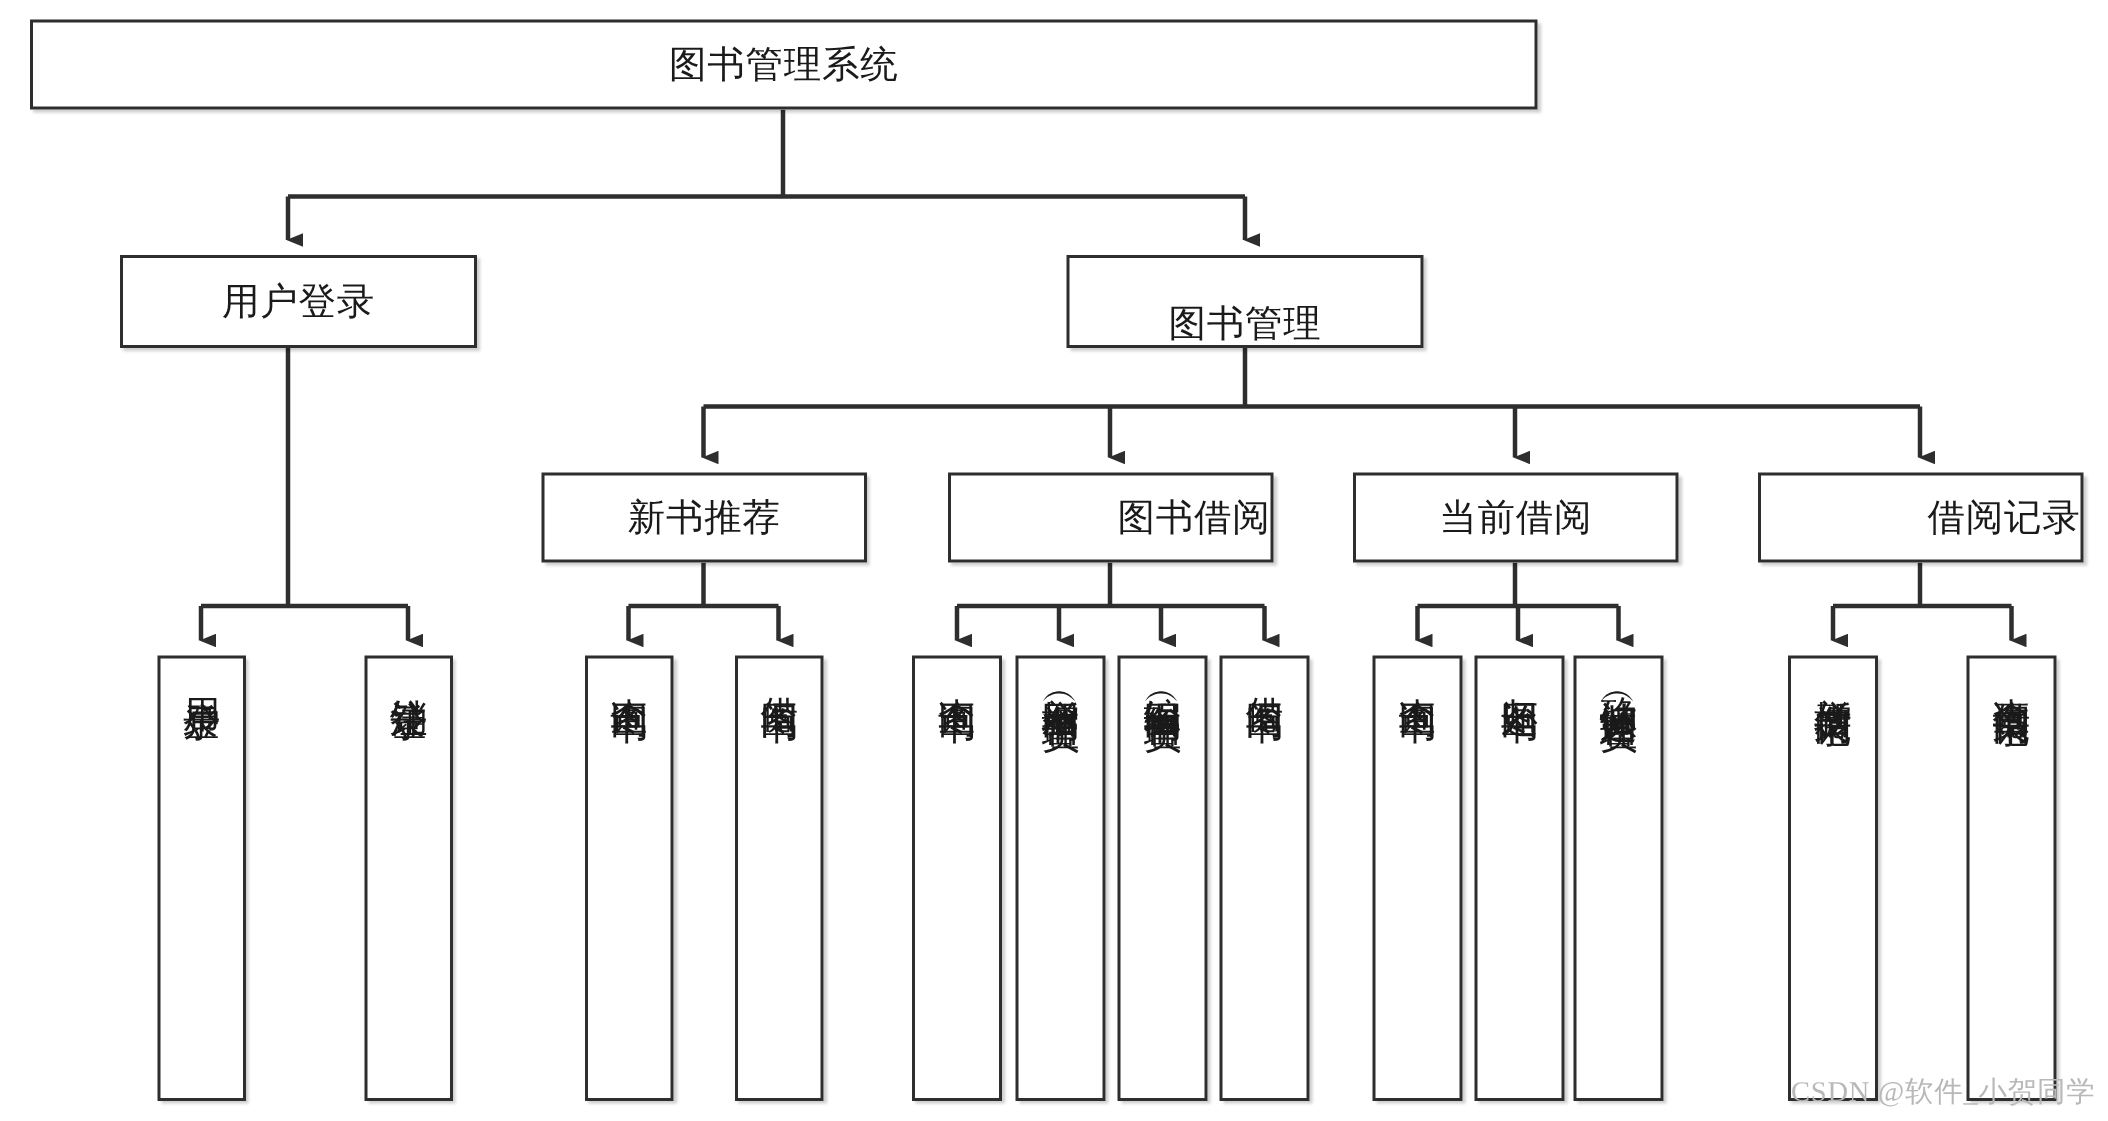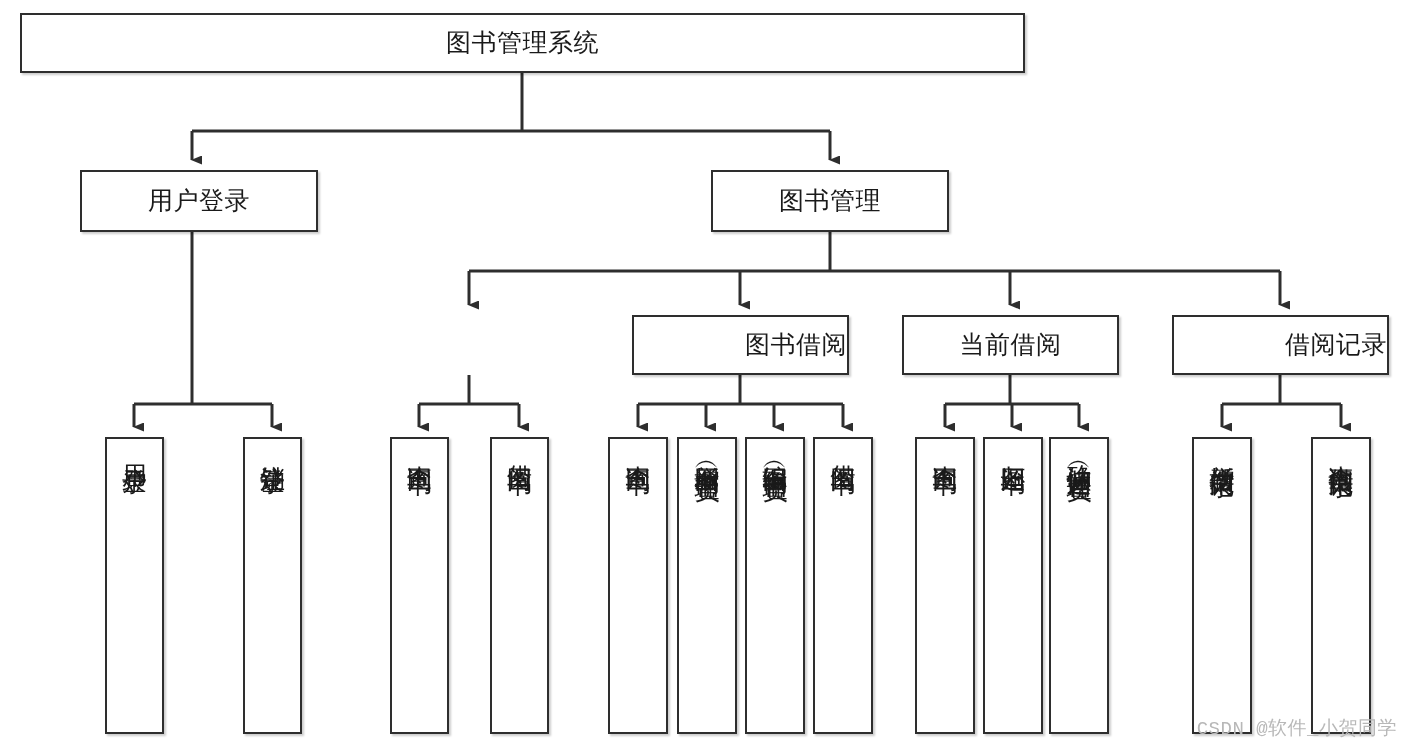--- a/index.html
+++ b/index.html
@@ -67,21 +67,21 @@
   }
   #watermark {
     position: absolute;
     right: 8px;
     bottom: 6px;
     font-size: 19px;
     color: #b8b8b8;
     letter-spacing: 0.5px;
     z-index: 5;
     white-space: nowrap;
-    font-family: Liberation Mono, monospace;
+    font-family: Liberation Serif, serif;
   }
 </style>
 </head>
 <body>
 
 <div id="diagram-root">
 
   <svg id="edge-layer" viewBox="0 0 1405 747" width="1405" height="747" xmlns="http://www.w3.org/2000/svg">
     <defs>
       <marker id="arrowhead" markerWidth="9" markerHeight="11" refX="4.5" refY="10" orient="auto" markerUnits="userSpaceOnUse">
@@ -135,24 +135,27 @@
     </g>
   </svg>
 
   <div class="node horiz root" style="left:20px; top:13px; width:1005px; height:60px;">
     <span class="label">图书管理系统</span>
   </div>
 
   <div class="node horiz" style="left:80px; top:170px; width:238px; height:62px;">
     <span class="label">用户登录</span>
   </div>
-  <div class="node horiz" style="left:711px; top:170px; width:238px; height:62px;">
+  <div class="node horiz" style="left:711px; top:170px; width:238px; height:62px;align-items:flex-end;">
     <span class="label">图书管理</span>
   </div>
 
+  <div class="node horiz" style="left:361px; top:315px; width:217px; height:60px;">
+    <span class="label">新书推荐</span>
+  </div>
   <div class="node horiz" style="left:632px; top:315px; width:217px; height:60px;justify-content:flex-end;">
     <span class="label">图书借阅</span>
   </div>
   <div class="node horiz" style="left:902px; top:315px; width:217px; height:60px;justify-content:center;">
     <span class="label">当前借阅</span>
   </div>
   <div class="node horiz" style="left:1172px; top:315px; width:217px; height:60px;justify-content:flex-end;">
     <span class="label">借阅记录</span>
   </div>
 

